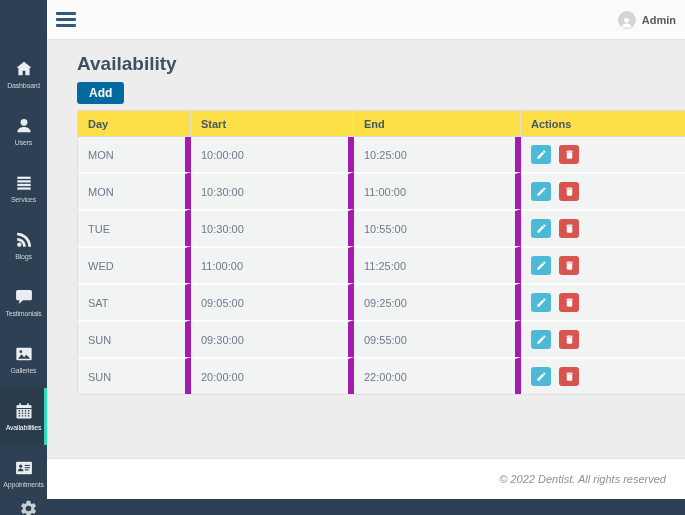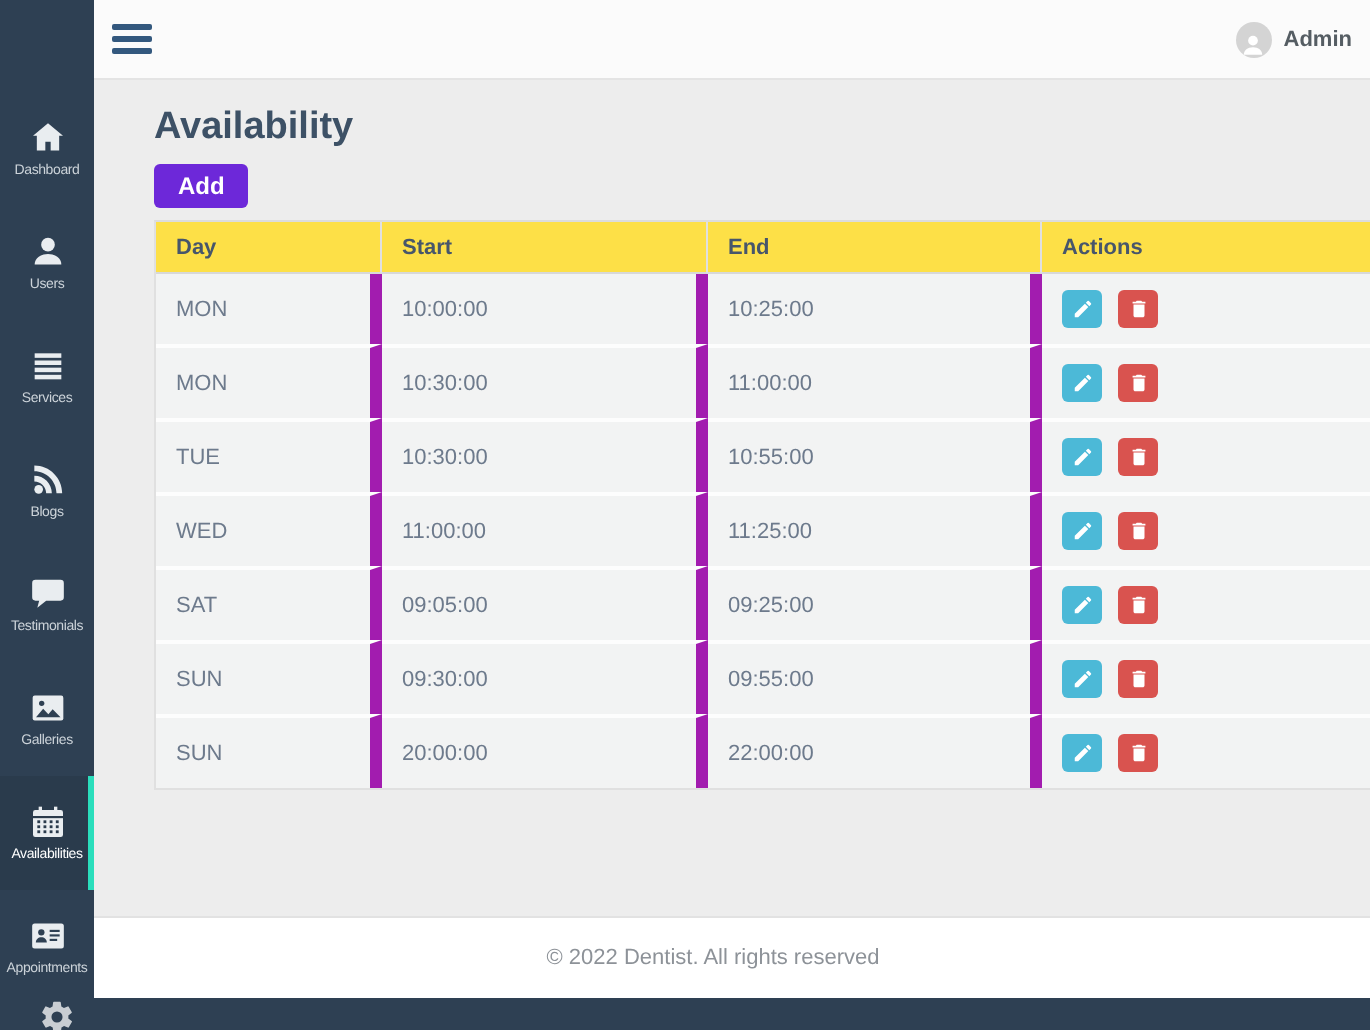--- a/index.html
+++ b/index.html
@@ -53,21 +53,21 @@
   .avatar {
     width:18px; height:18px; border-radius:50%; background:#d4d4d4;
     display:flex; align-items:flex-end; justify-content:center; overflow:hidden;
   }
   .avatar svg { width:13px; height:13px; }
   .user-name { font-size:11px; font-weight:bold; color:#555d63; }
   
   .main { flex:1; overflow:hidden;padding-left:20px; }
   .page-title { font-size:19px; font-weight:bold; color:#3d5166; margin:13px 0 0 10px; }
   .add-btn {
-    margin:7px 0 0 10px; background:#6d28d9; color:#fff; border:none;
+    margin:7px 0 0 10px; background:#0369a1; color:#fff; border:none;
     font-family:inherit; font-size:12px; font-weight:bold; padding:4px 12px;
     border-radius:3px; cursor:pointer; display:inline-block;
   }
   
   table.avail {
     width:621px; margin:6px 0 0 10px; border-collapse:separate; border-spacing:0;
     background:#f2f3f3; border:1px solid #e0e0e0; border-top:1px solid #dcdcdc;
     table-layout:fixed;
   }
   table.avail col.c-day { width:113px; }
@@ -92,22 +92,22 @@
     display:inline-flex; width:20px; height:19px; align-items:center;
     justify-content:center; border:none; border-radius:3px; cursor:pointer;
     margin-right:5px; vertical-align:middle;
   }
   .act-btn svg { width:11px; height:11px; }
   .edit-btn { background:#4cb9d7; }
   .delete-btn { background:#d9534f; }
   
   .footer {
     height:41px; background:#ffffff; border-top:1px solid #e2e2e2;
-    display:flex; align-items:center; justify-content:center;
-    padding-right:19px; flex:0 0 auto;
+    display:flex; align-items:center; justify-content:flex-end;
+    padding-right:19px; flex:0 0 auto;font-style:italic;
   }
   .copyright { font-size:11px; color:#8d9298; }
 </style>
 </head>
 <body>
 
 <aside class="sidebar">
   <nav class="side-nav">
 
     <div class="side-item">

